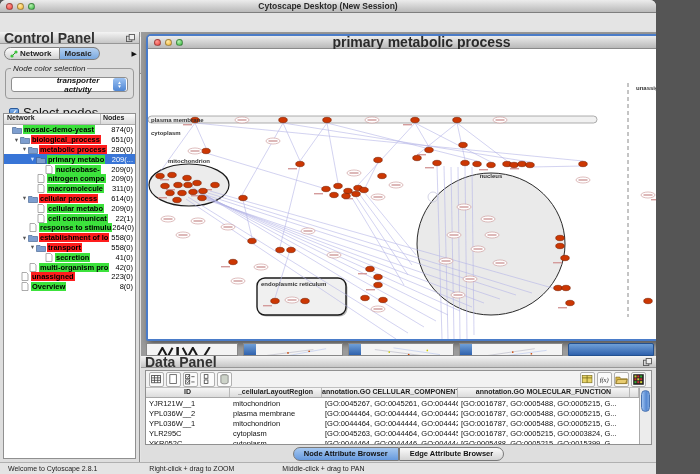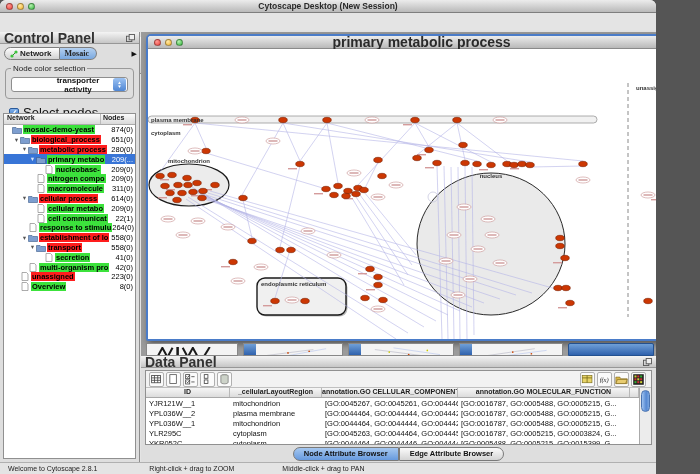--- a/index.html
+++ b/index.html
@@ -30,23 +30,23 @@
   
   #control-panel { position:absolute; left:0; top:32px; width:140px; bottom:12px;
     background:#dedede; border-right:1px solid #8d8d8d; }
   .panel-header { height:12px; background:linear-gradient(#f4f4f4,#c6c6c6); border-bottom:1px solid #979797;
     display:flex; align-items:center; font-size:14px; font-weight:bold; color:#333; padding:4px 4px; }
   .panel-header .float-ic { margin-left:auto; width:9px; height:8px; }
   .cp-tabs { height:17px; display:flex; align-items:center; padding:2px 2px 0 4px; }
   .cp-tab { border:1px solid #7e7e7e; border-radius:8px; font-size:8px; font-weight:bold; color:#222;
     padding:1px 7px 1px 5px; display:flex; align-items:center; gap:2px; }
   .cp-tab.plain { background:linear-gradient(#fdfdfd,#d2d2d2); border-radius:8px 0 0 8px; }
-  .cp-tab.selected { background:linear-gradient(#b4d0f0,#7aa9e0); border-radius:0 8px 8px 0; border-left:none;font-family:Liberation Serif, serif; }
+  .cp-tab.selected { background:linear-gradient(#b4d0f0,#7aa9e0); border-radius:0 8px 8px 0; border-left:none; }
   .cp-arrow { margin-left:auto; font-size:7px; color:#111; }
-  .groupbox { position:relative; margin:7px 5px 0 5px; border:1px solid #9a9a9a; border-radius:4px; padding:8px 5px 6px 5px; }
+  .groupbox { position:relative; margin:7px 5px 0 5px; border:1px solid #9a9a9a; border-radius:4px; padding:8px 5px 6px 5px;font-style:italic; }
   .groupbox legend, .group-legend { position:absolute; top:-5px; left:5px; background:#dedede; font-size:8px; color:#222; padding:0 2px; }
   .combo { height:15px; background:#fff; border:1px solid #8e8e8e; border-radius:3px; display:flex; align-items:center; position:relative; }
   .combo-text { flex:1; font-size:8px; font-weight:bold; color:#111; text-align:center;padding-left:31px; }
   .combo-btn { width:13px; height:13px; margin-right:1px; border-radius:2.5px;
     background:linear-gradient(#9cc2f2,#4f86d4); display:flex; flex-direction:column; align-items:center; justify-content:center;
     color:#fff; font-size:4.5px; line-height:4px; }
   .check-row { display:flex; align-items:center; gap:4px; margin:6px 0 0 9px; }
   .checkbox { width:10px; height:10px; border-radius:2px; background:linear-gradient(#7fb0ea,#3c78c8);
     border:1px solid #2a5a9a; color:#fff; font-size:9px; line-height:9px; text-align:center; font-weight:bold; }
   .check-label { font-size:13px; color:#111; }

